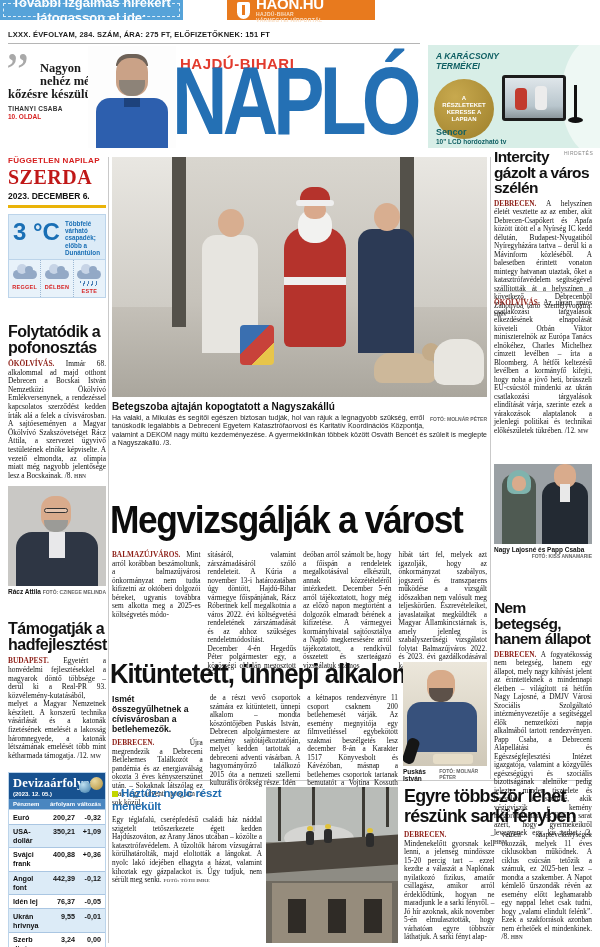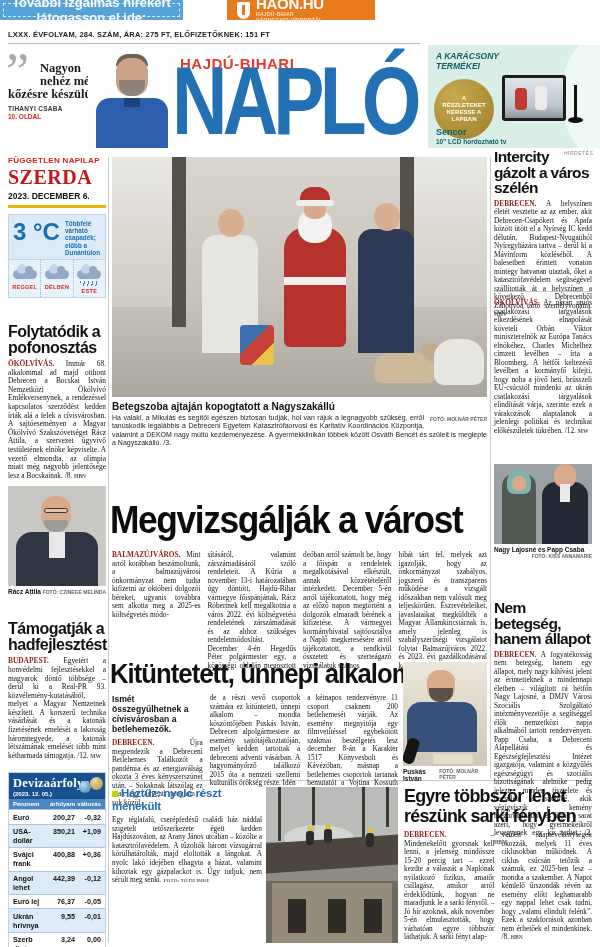--- a/index.html
+++ b/index.html
@@ -315,26 +315,26 @@
             <span class="fx-c0">USA-dollár</span>
             <span class="fx-c1">350,21</span>
             <span class="fx-c2">+1,09</span>
           </div>
           <div class="fx-row">
             <span class="fx-c0">Svájci frank</span>
             <span class="fx-c1">400,88</span>
             <span class="fx-c2">+0,36</span>
           </div>
           <div class="fx-row alt">
-            <span class="fx-c0">Angol lehet</span>
+            <span class="fx-c0">Angol font</span>
             <span class="fx-c1">442,39</span>
             <span class="fx-c2">-0,12</span>
           </div>
           <div class="fx-row">
-            <span class="fx-c0">Euró lej</span>
+            <span class="fx-c0">Idén lej</span>
             <span class="fx-c1">76,37</span>
             <span class="fx-c2">-0,05</span>
           </div>
           <div class="fx-row alt">
             <span class="fx-c0">Ukrán hrivnya</span>
             <span class="fx-c1">9,55</span>
             <span class="fx-c2">-0,01</span>
           </div>
           <div class="fx-row">
             <span class="fx-c0">Szerb dinár</span>

